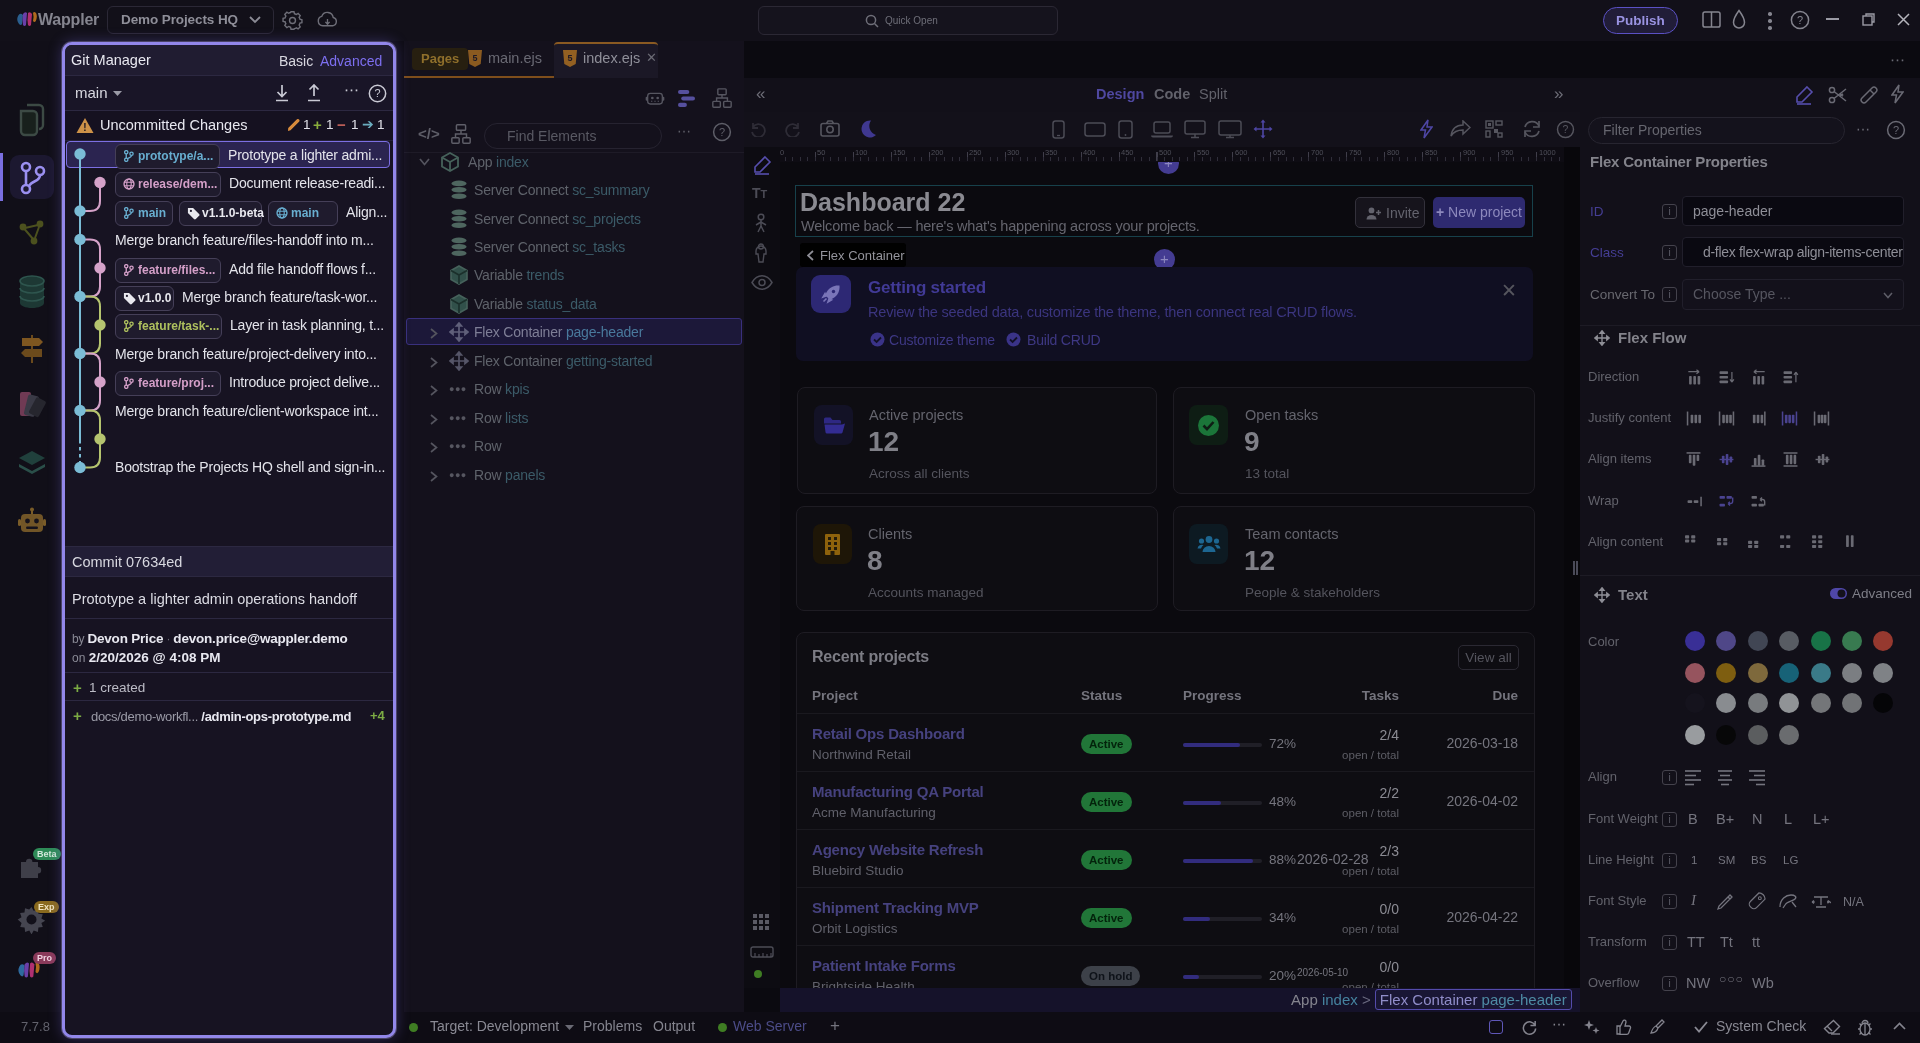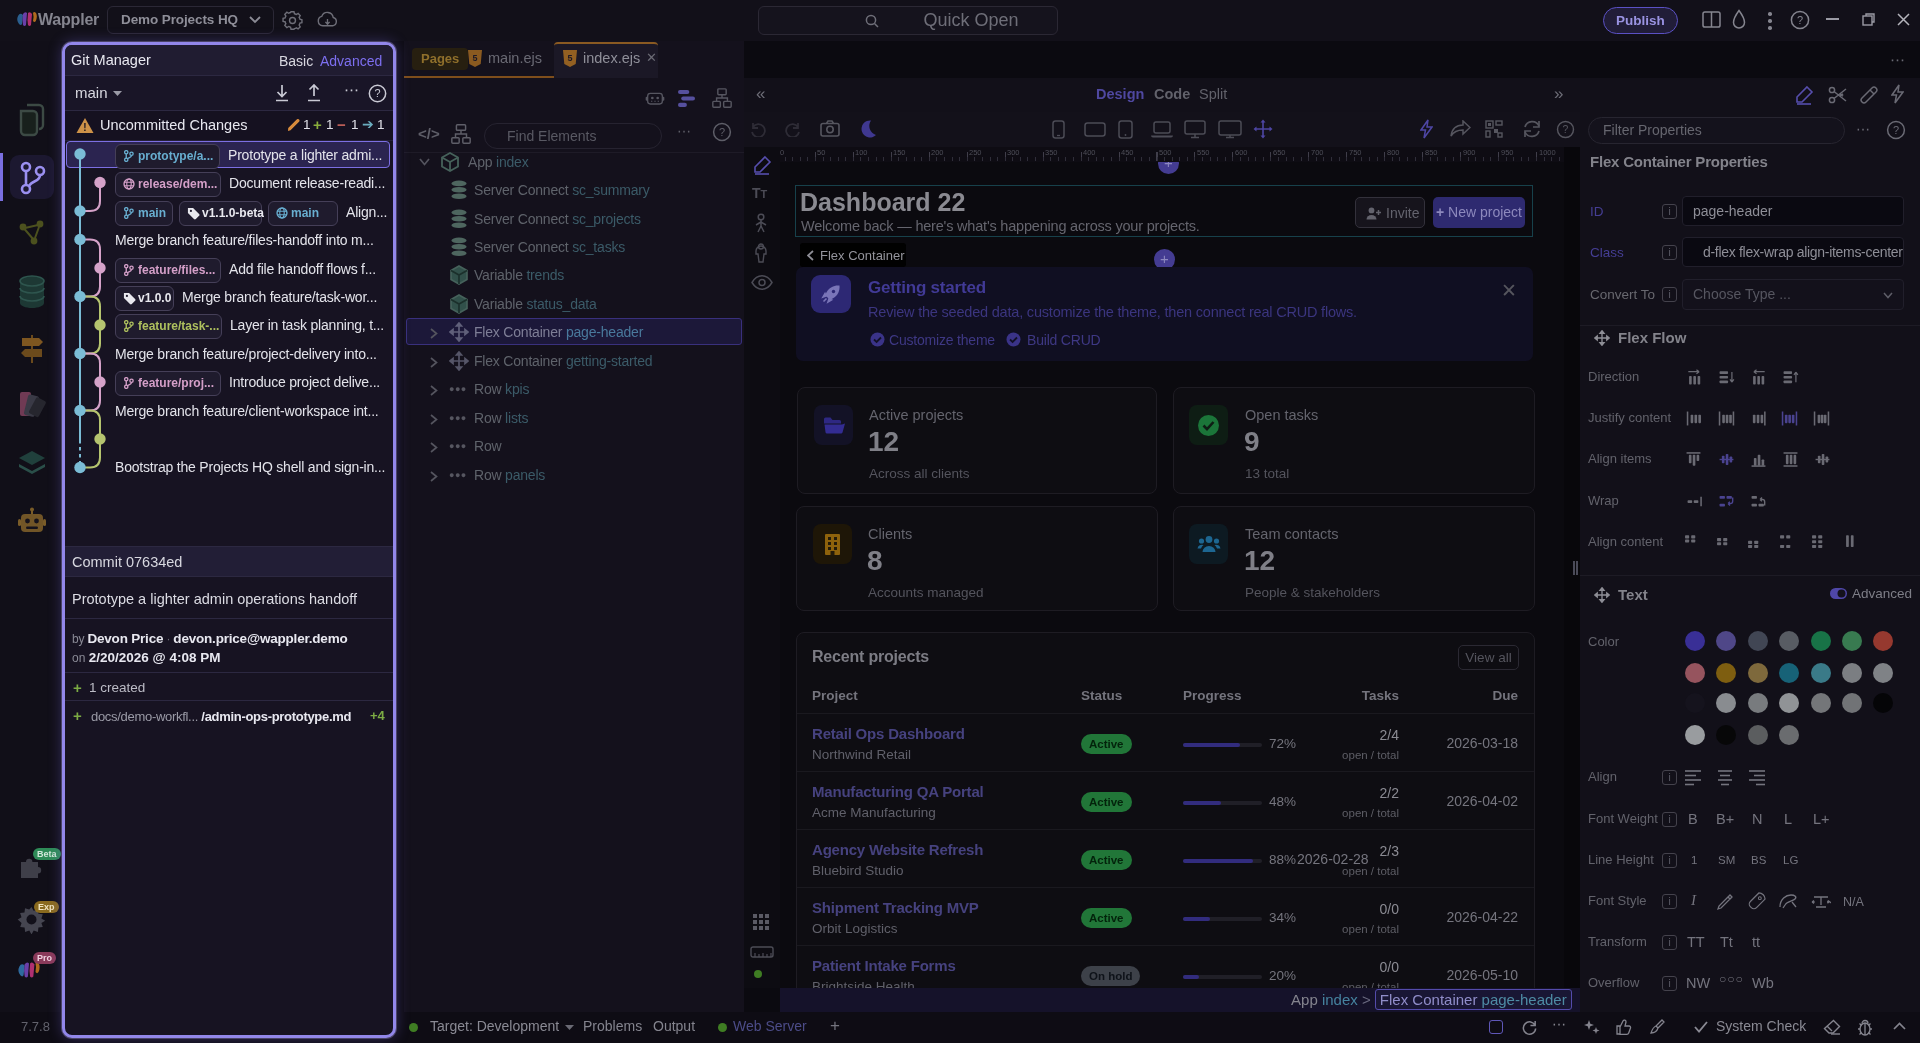--- a/index.html
+++ b/index.html
@@ -4,21 +4,21 @@
 <style>
 * { margin:0; padding:0; box-sizing:border-box; }
 html,body { width:1920px; height:1043px; overflow:hidden; background:#0e0c14; }
 body { font-family:"Liberation Sans", sans-serif; position:relative; }
 .abs { position:absolute; }
 svg { display:block; }
 
 
 #topbar { left:0; top:0; width:1920px; height:41px; background:#121019; }
 #projsel { left:107px; top:6px; width:167px; height:28px; border:1px solid #2b2836; border-radius:6px; color:#8e8e98; font-size:13.5px; font-weight:bold; line-height:26px; padding-left:13px; letter-spacing:-0.1px; }
-#quickopen { left:758px; top:6px; width:300px; height:29px; background:#15131d; border:1px solid #2b2834; border-radius:6px; color:#6e6e78; font-size:18px; line-height:27px; padding-left:126px;text-align:center; }
+#quickopen { left:758px; top:6px; width:300px; height:29px; background:#15131d; border:1px solid #2b2834; border-radius:6px; color:#6e6e78; font-size:10px; line-height:27px; padding-left:126px; }
 #publish { left:1603px; top:7px; width:75px; height:27px; border:1px solid #5b51c4; background:#211d38; border-radius:14px; color:#9a93e2; font-size:13.5px; font-weight:bold; text-align:center; line-height:25px; }
 
 
 #rail { left:0; top:41px; width:60px; height:971px; background:#110f18; }
 
 
 #mid { left:404px; top:41px; width:340px; height:971px; background:#14111c; }
 #tabline { left:0; top:35px; width:150px; height:2px; background:#7e4e1b; }
 #activetab { left:150px; top:1px; width:104px; height:36px; background:#1b1826; border-top:2px solid #8a5a22; border-radius:4px 4px 0 0; }
 #findbox { left:80px; top:82px; width:178px; height:26px; border:1px solid #262330; border-radius:13px; color:#595963; font-size:14px; line-height:24px; padding-left:22px; }
@@ -629,21 +629,21 @@
       <div class="abs" style="left:0px;top:312px;width:737px;height:1px;background:#1a191f"></div>
       <div class="abs" style="left:15px;top:324px;font-size:15px;font-weight:bold;color:#46427f;letter-spacing:-0.2px">Patient Intake Forms</div>
       <div class="abs" style="left:15px;top:346px;font-size:13.5px;color:#60606a">Brightside Health</div>
       <div class="abs" style="left:284px;top:333px;height:20px;background:#3d4149;border-radius:10px;color:#0e1219;font-size:11.5px;font-weight:bold;line-height:20px;padding:0 8px">On hold</div>
       <div class="abs" style="left:386px;top:342px;width:79px;height:4px;border-radius:2px;background:#201f27">
           <div style="width:16px;height:4px;border-radius:2px;background:#322c7e"></div>
         </div>
       <div class="abs" style="left:472px;top:335px;font-size:13.5px;color:#75757e">20%</div>
       <div class="abs" style="left:402px;top:326px;width:200px;text-align:right;font-size:14px;color:#8b8b93">0/0</div>
       <div class="abs" style="left:402px;top:348px;width:200px;text-align:right;font-size:11.5px;color:#5e5e66">open / total</div>
-      <div class="abs" style="left:500px;top:334px;width:221px;text-align:right;font-size:14px;color:#75757e">2026-05-10</div>
+      <div class="abs" style="left:500px;top:334px;width:221px;text-align:left;font-size:10px;color:#75757e">2026-05-10</div>
     </div>
   </div>
   <div id="breadcrumb" class="abs">App <span style="color:#45829e">index</span> <span style="color:#6a6a80">&gt;</span> <span style="border:1px solid #544bab;border-radius:3px;background:#191634;padding:1px 4px;color:#908dc9">Flex Container <span style="color:#4e8ba4">page-header</span></span>&nbsp;&nbsp;</div>
   <div class="abs" style="left:829px;top:520px;width:5px;height:14px;border-left:2px solid #4a4a58;border-right:2px solid #4a4a58"></div>
 </div>
 <div id="props" class="abs">
   <div class="abs" style="left:0;top:0;width:340px;height:37px;background:#0b0a10"></div>
   <div class="abs" style="left:310px;top:10px;font-size:15px;color:#6a6a74;letter-spacing:1px">⋯</div>
   <svg class="abs" style="left:214px;top:44px" width="20" height="20" viewBox="0 0 20 20">
       <path d="M13 2 L18 7 L8 17 H3 V12z" stroke="#564ead" stroke-width="1.6" fill="none"></path>

